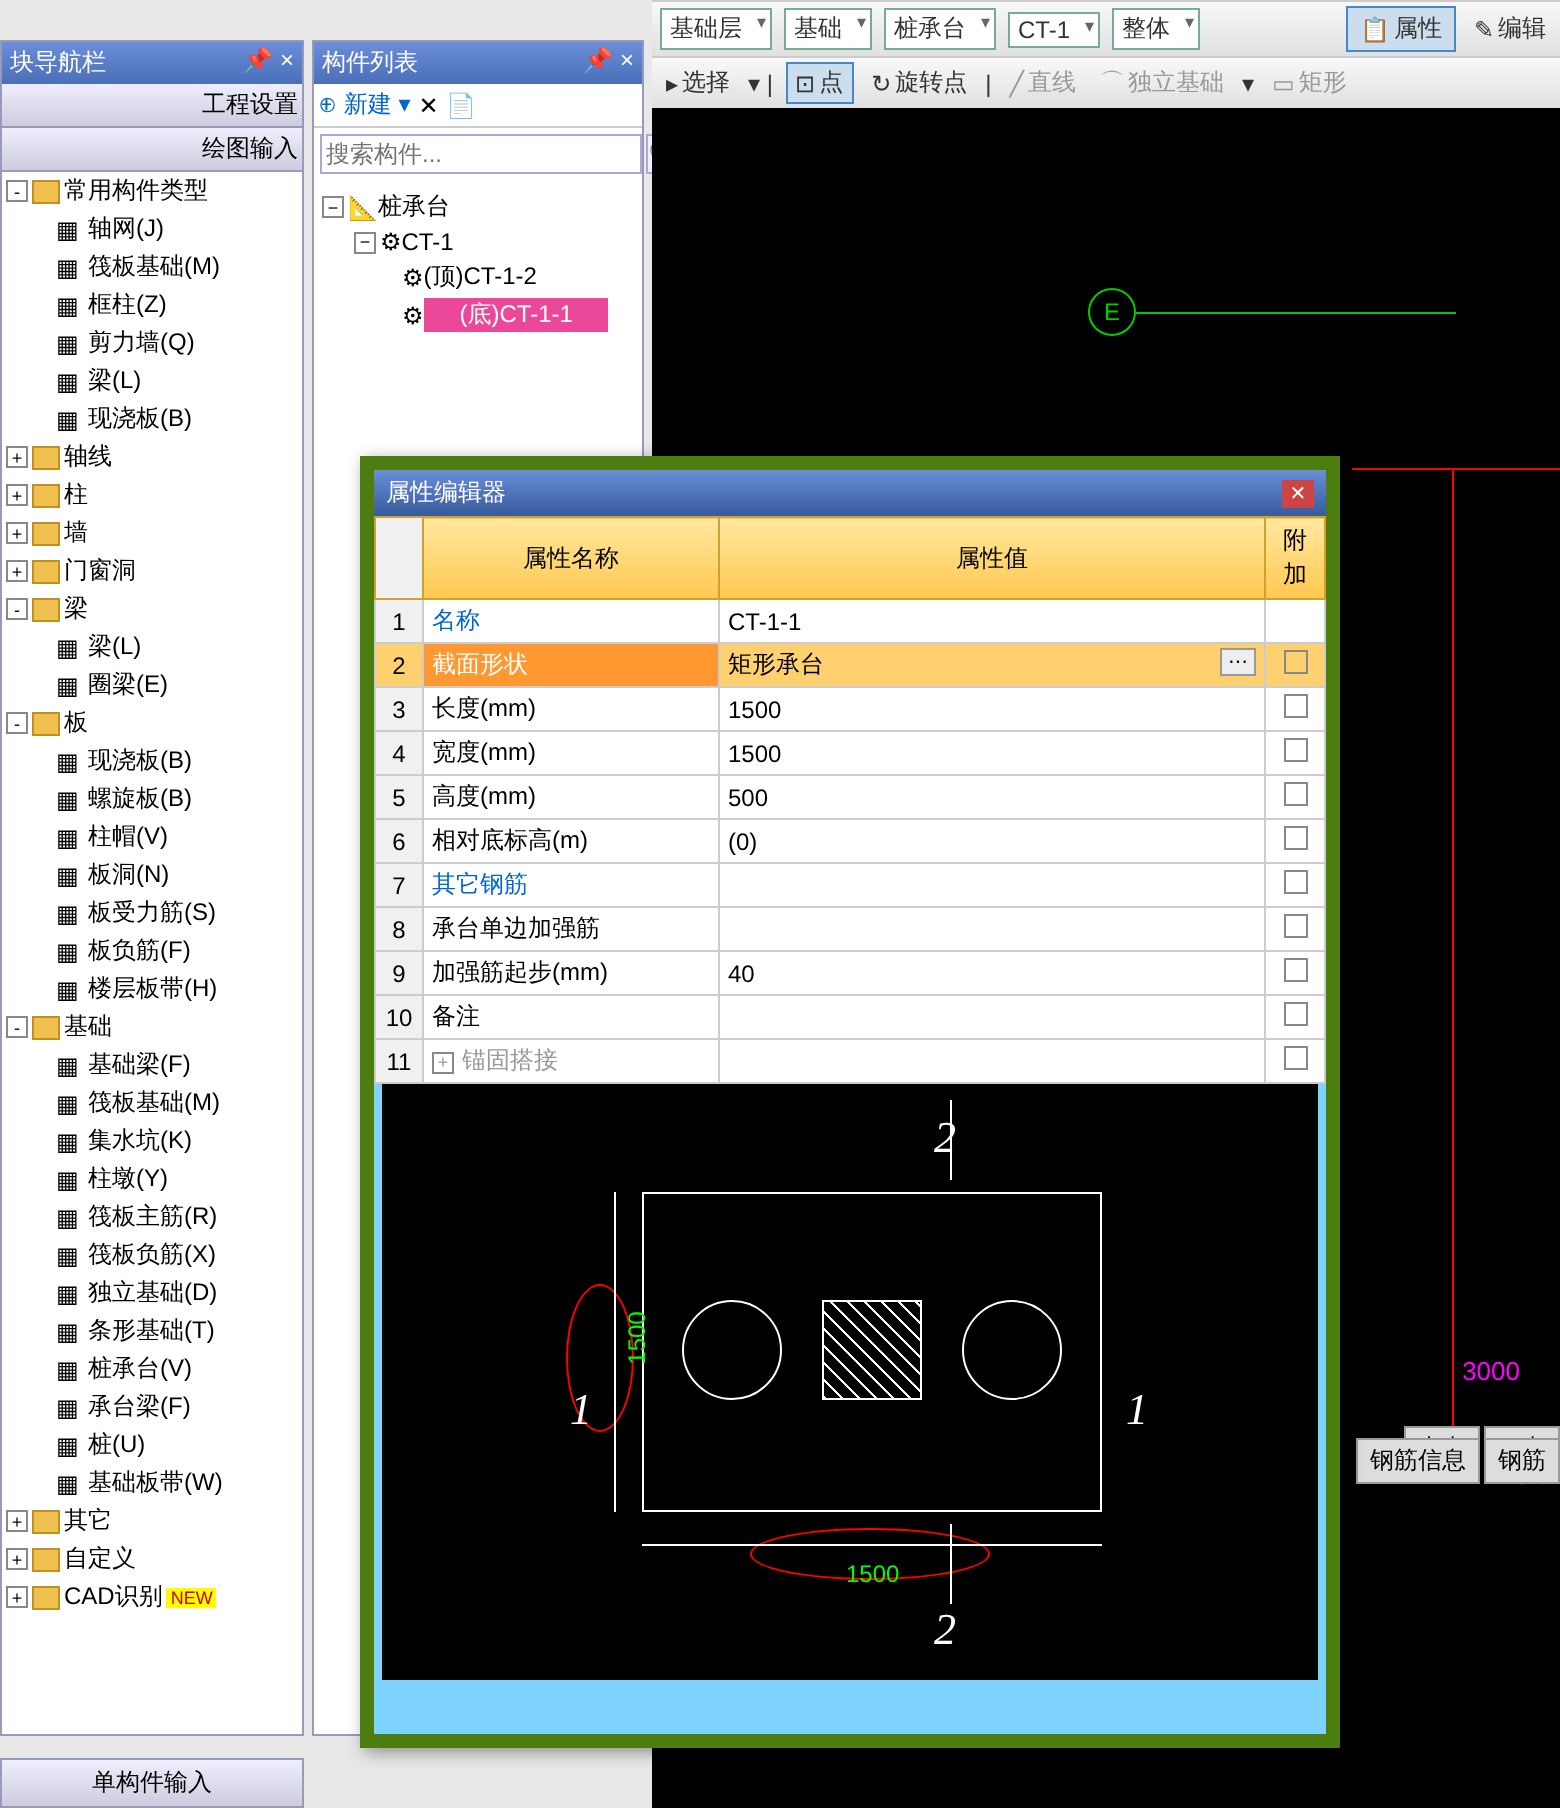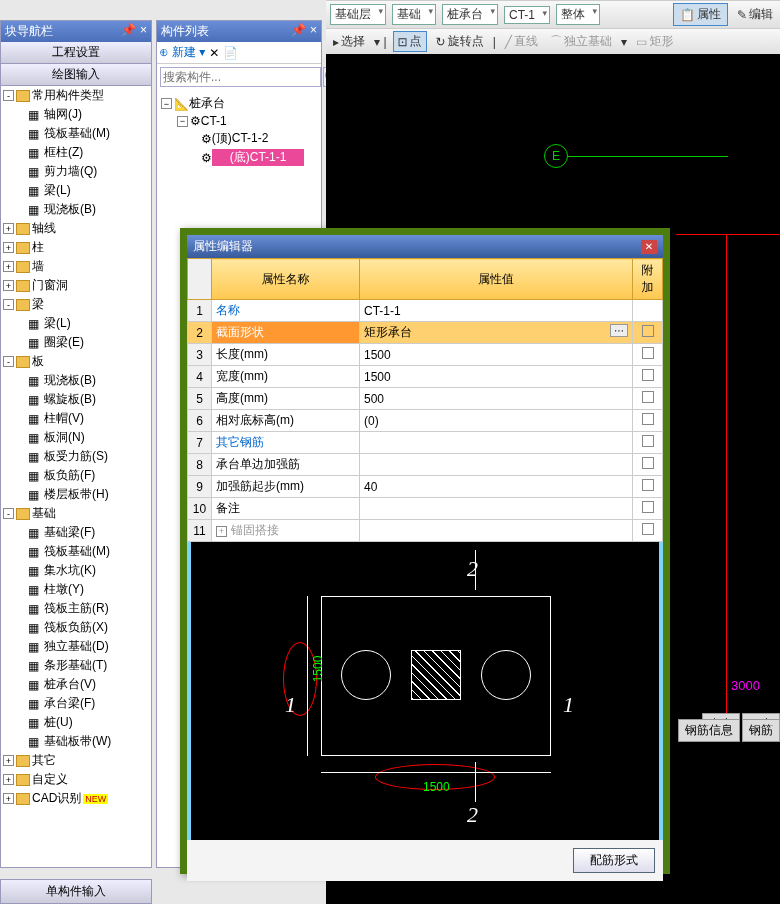--- a/index.html
+++ b/index.html
@@ -2,21 +2,21 @@
 <html><head>
 <meta charset="utf-8">
 <style>
 * { box-sizing: border-box; margin: 0; padding: 0; font-family: "Microsoft YaHei", SimSun, sans-serif; font-size: 12px; }
 body { background: #e8e8e8; width: 780px; height: 904px; overflow: hidden; position: relative; }
 
 .top-toolbar { position: absolute; top: 0; left: 328; right: 0; height: 20px; background: linear-gradient(#f5f5f5,#ddd); display: flex; align-items: center; padding: 0 4px; gap: 6px; }
 
 .left-panel { position: absolute; left: 0; top: 20px; width: 152px; height: 848px; background: #fff; border: 1px solid #99b; }
 .panel-title { background: linear-gradient(#6a8fd8,#4a6fb8); color: #fff; padding: 2px 4px; font-size: 12px; display: flex; justify-content: space-between; }
-.section-header { background: linear-gradient(#eef,#ccd); text-align: center; padding: 2px; border-bottom: 1px solid #99b; cursor: pointer; }
+.section-header { background: linear-gradient(#eef,#ccd); text-align: right; padding: 2px; border-bottom: 1px solid #99b; cursor: pointer; }
 .tree { overflow: auto; height: 770px; background: #fff; }
 .tree-node { display: flex; align-items: center; padding: 1px 2px; cursor: pointer; white-space: nowrap; }
 .tree-indent-0 { padding-left: 2px; }
 .tree-indent-1 { padding-left: 14px; }
 .expander { width: 11px; height: 11px; border: 1px solid #888; display: inline-flex; align-items: center; justify-content: center; font-size: 9px; margin-right: 2px; background: #fff; }
 .folder-icon { width: 14px; height: 12px; background: #f0c050; border: 1px solid #c09020; margin-right: 2px; }
 .node-icon { width: 14px; height: 14px; display: inline-block; margin-right: 2px; }
 .bottom-bar { position: absolute; bottom: 0; left: 0; width: 152px; background: linear-gradient(#eef,#ccd); text-align: center; padding: 3px; border: 1px solid #99b; }
 
 .mid-panel { position: absolute; left: 156px; top: 20px; width: 166px; height: 848px; background: #fff; border: 1px solid #99b; }
@@ -442,16 +442,13 @@
     <div class="dim-label" style="left:94px;top:150px">1</div>
     <div class="dim-label" style="left:372px;top:150px">1</div>
     <div class="dim-label" style="left:276px;top:14px">2</div>
     <div class="dim-label" style="left:276px;top:260px">2</div>
     <div style="position:absolute;left:130px;top:230px;width:230px;height:1px;background:#fff"></div>
     <div style="position:absolute;left:116px;top:54px;width:1px;height:160px;background:#fff"></div>
     <div style="position:absolute;left:284px;top:8px;width:1px;height:40px;background:#fff"></div>
     <div style="position:absolute;left:284px;top:220px;width:1px;height:40px;background:#fff"></div>
   </div>
 
-  <div class="dlg-footer">
-    <button class="dlg-btn">配筋形式</button>
-  </div>
 </div>
 
 </body></html>

